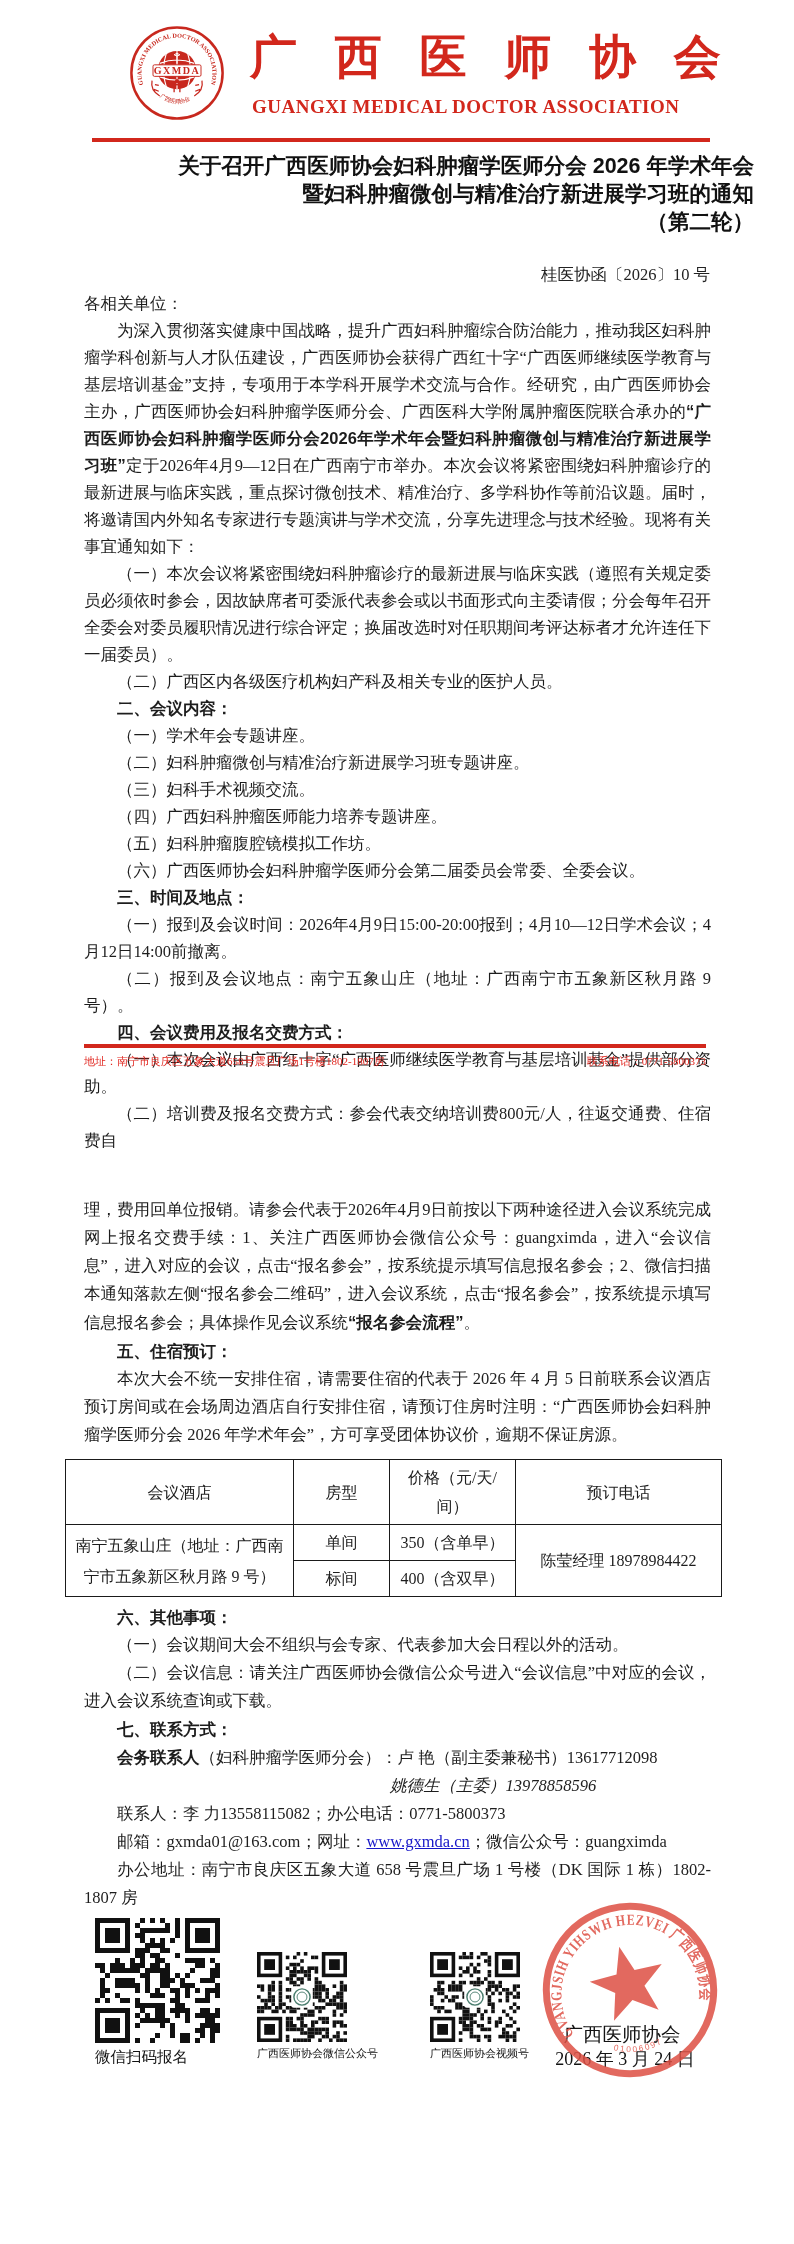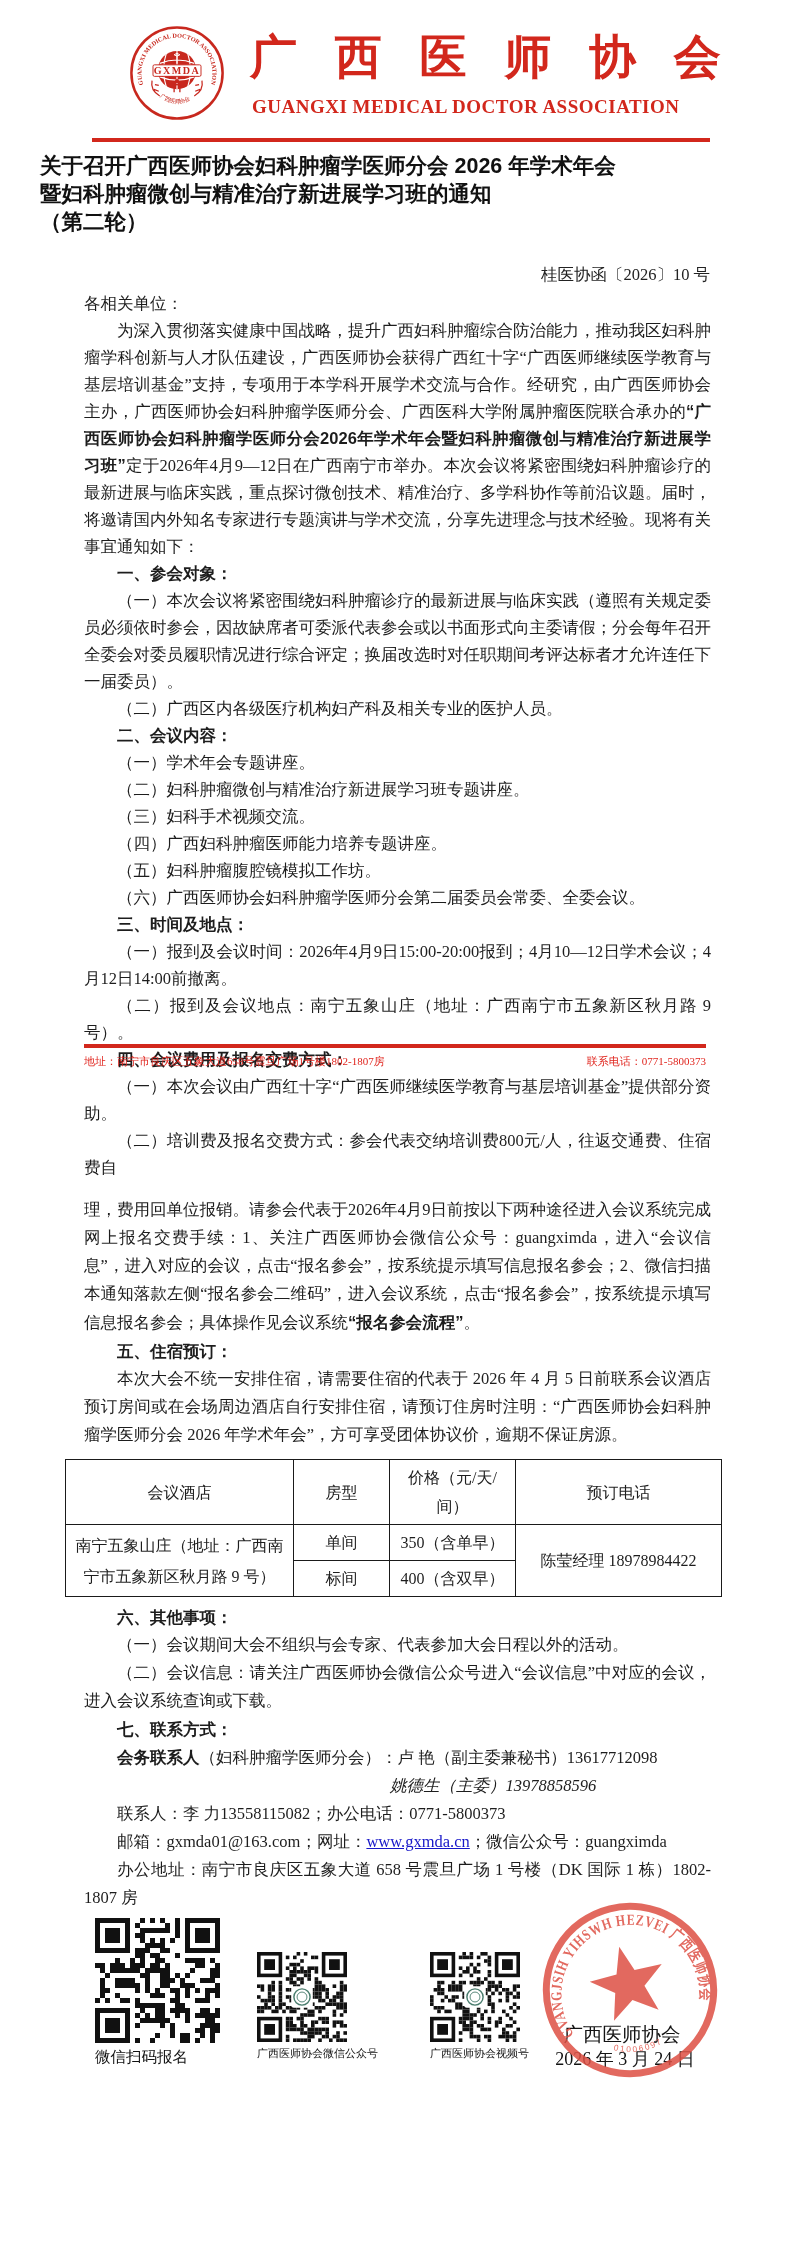--- a/index.html
+++ b/index.html
@@ -9,21 +9,21 @@
 
   
   .logo{position:absolute;left:129px;top:25px;width:96px;height:96px;}
   .org-cn{position:absolute;left:250px;top:26px;font-size:47px;font-weight:bold;
           color:#d2271c;letter-spacing:13px;white-space:nowrap;font-family:Liberation Serif, serif;}
   .org-en{position:absolute;left:252px;top:96px;width:400px;font-size:19px;font-weight:bold;
           color:#d2271c;letter-spacing:.5px;white-space:nowrap;}
   .rule-top{position:absolute;left:92px;top:138px;width:618px;height:4px;background:#d2271c;}
 
   
-  .doc-title{position:absolute;left:40px;top:152px;width:714px;text-align:left;
+  .doc-title{position:absolute;left:40px;top:152px;width:714px;text-align:right;
              font-size:21.5px;line-height:28px;color:#111;}
   .doc-number{position:absolute;right:84px;top:264px;font-size:16.5px;color:#222;}
 
   
   .body1{position:absolute;left:84px;top:290px;width:627px;font-size:16.5px;line-height:27px;
          text-align:justify;text-justify:inter-ideograph;}
   .body2{position:absolute;left:84px;top:1196px;width:627px;font-size:16.5px;line-height:28px;
          text-align:justify;text-justify:inter-ideograph;}
   .body1 p,.body2 p{margin:0;}
   p.ind{text-indent:2em;}
@@ -91,21 +91,20 @@
     <div>关于召开广西医师协会妇科肿瘤学医师分会 2026 年学术年会</div>
     <div>暨妇科肿瘤微创与精准治疗新进展学习班的通知</div>
     <div>（第二轮）</div>
   </div>
   <div class="doc-number">桂医协函〔2026〕10 号</div>
 
   <div class="body1">
     <p>各相关单位：</p>
     <p class="ind"><span>为深入贯彻落实健康中国战略，提升广西妇科肿瘤综合防治能力，推动我区妇科肿瘤学科创新与人才队伍建设，广西医师协会获得广西红十字“广西医师继续医学教育与基层培训基金”支持，专项用于本学科开展学术交流与合作。经研究，由广西医师协会主办，广西医师协会妇科肿瘤学医师分会、广西医科大学附属肿瘤医院联合承办的</span><span class="b">“广西医师协会妇科肿瘤学医师分会2026年学术年会暨妇科肿瘤微创与精准治疗新进展学习班”</span><span>定于2026年4月9—12日在广西南宁市举办。本次会议将紧密围绕妇科肿瘤诊疗的最新进展与临床实践，重点探讨微创技术、精准治疗、多学科协作等前沿议题。届时，将邀请国内外知名专家进行专题演讲与学术交流，分享先进理念与技术经验。现将有关事宜通知如下：</span></p>
 
-    <p class="h">一、参会对象：</p>
     <p class="ind">（一）本次会议将紧密围绕妇科肿瘤诊疗的最新进展与临床实践（遵照有关规定委员必须依时参会，因故缺席者可委派代表参会或以书面形式向主委请假；分会每年召开全委会对委员履职情况进行综合评定；换届改选时对任职期间考评达标者才允许连任下一届委员）。</p>
     <p class="ind">（二）广西区内各级医疗机构妇产科及相关专业的医护人员。</p>
 
     <p class="h">二、会议内容：</p>
     <p class="ind">（一）学术年会专题讲座。</p>
     <p class="ind">（二）妇科肿瘤微创与精准治疗新进展学习班专题讲座。</p>
     <p class="ind">（三）妇科手术视频交流。</p>
     <p class="ind">（四）广西妇科肿瘤医师能力培养专题讲座。</p>
     <p class="ind">（五）妇科肿瘤腹腔镜模拟工作坊。</p>
     <p class="ind">（六）广西医师协会妇科肿瘤学医师分会第二届委员会常委、全委会议。</p>

